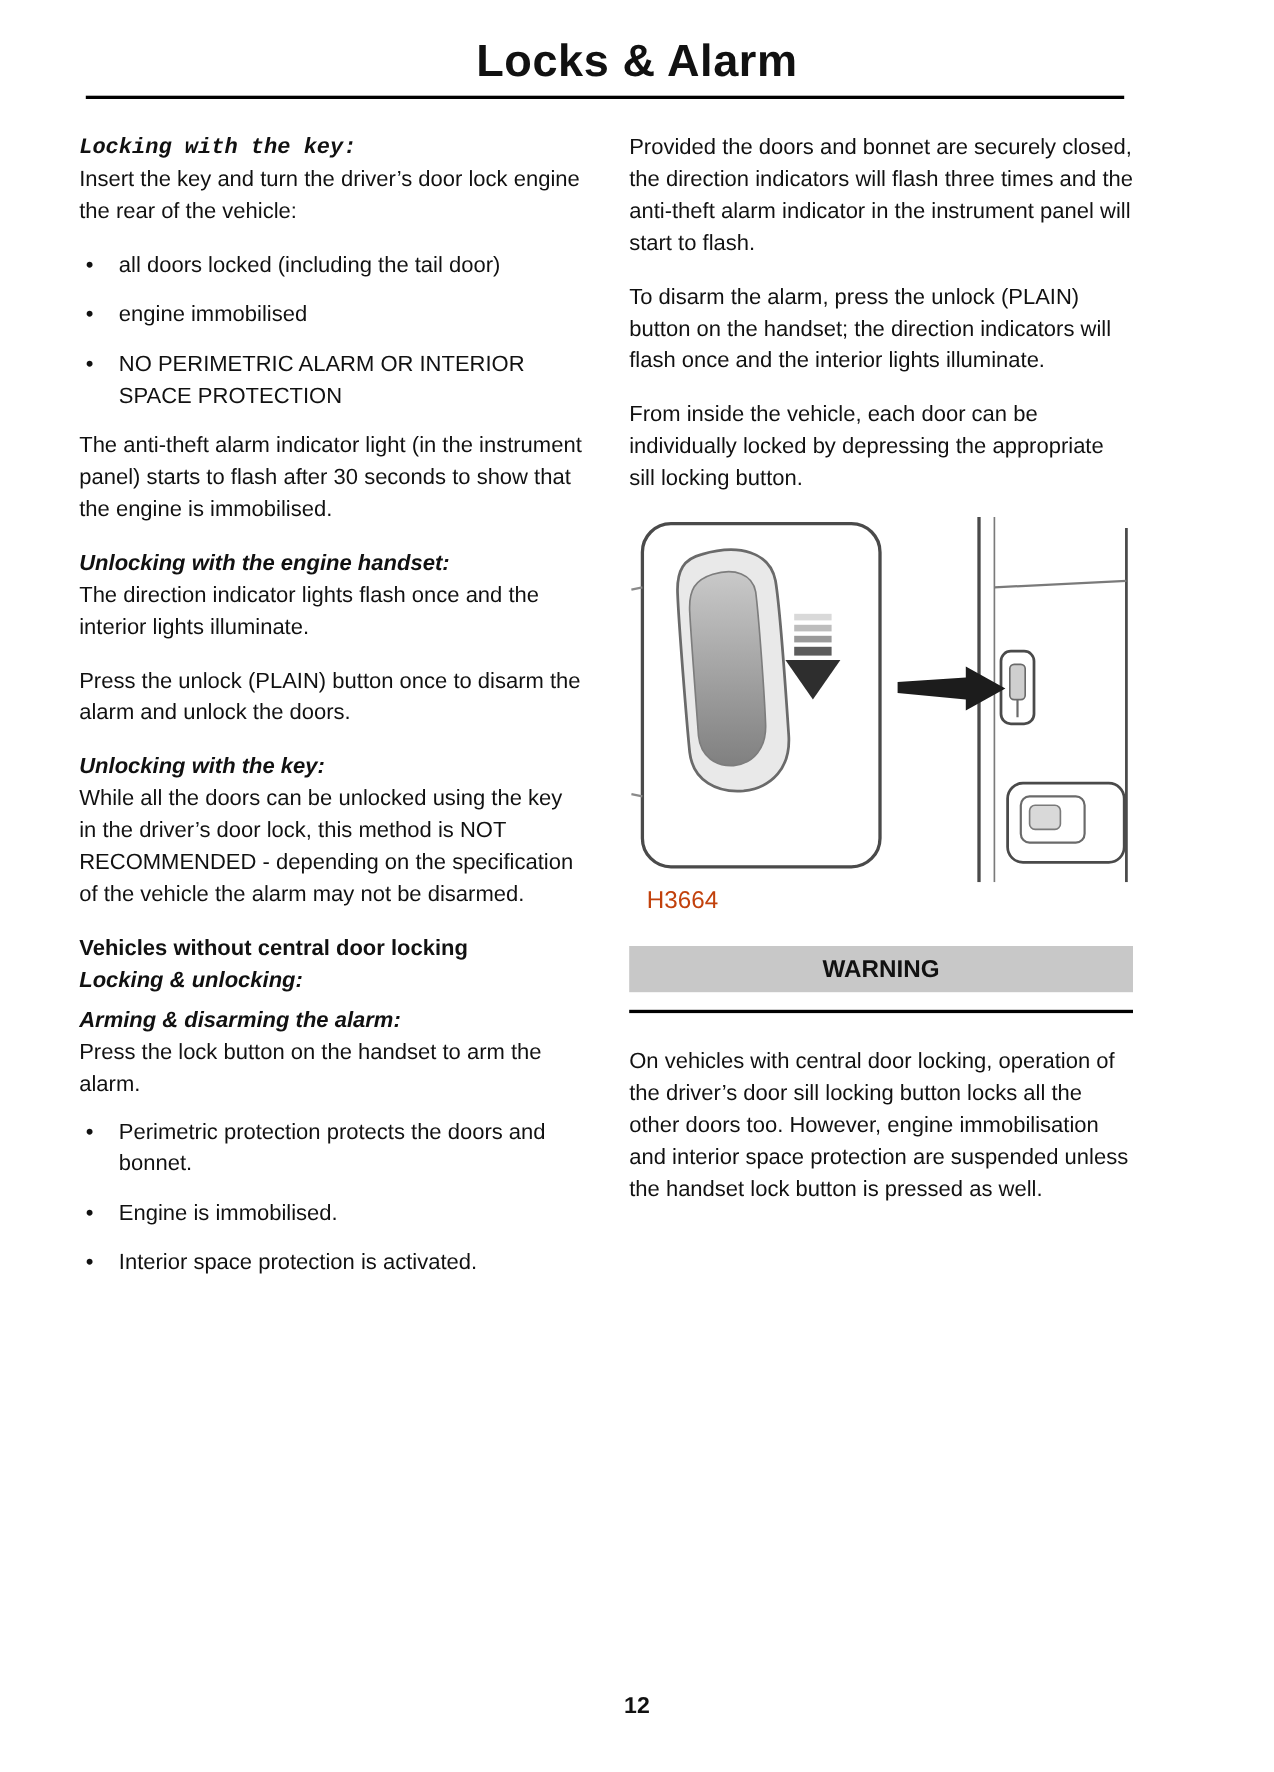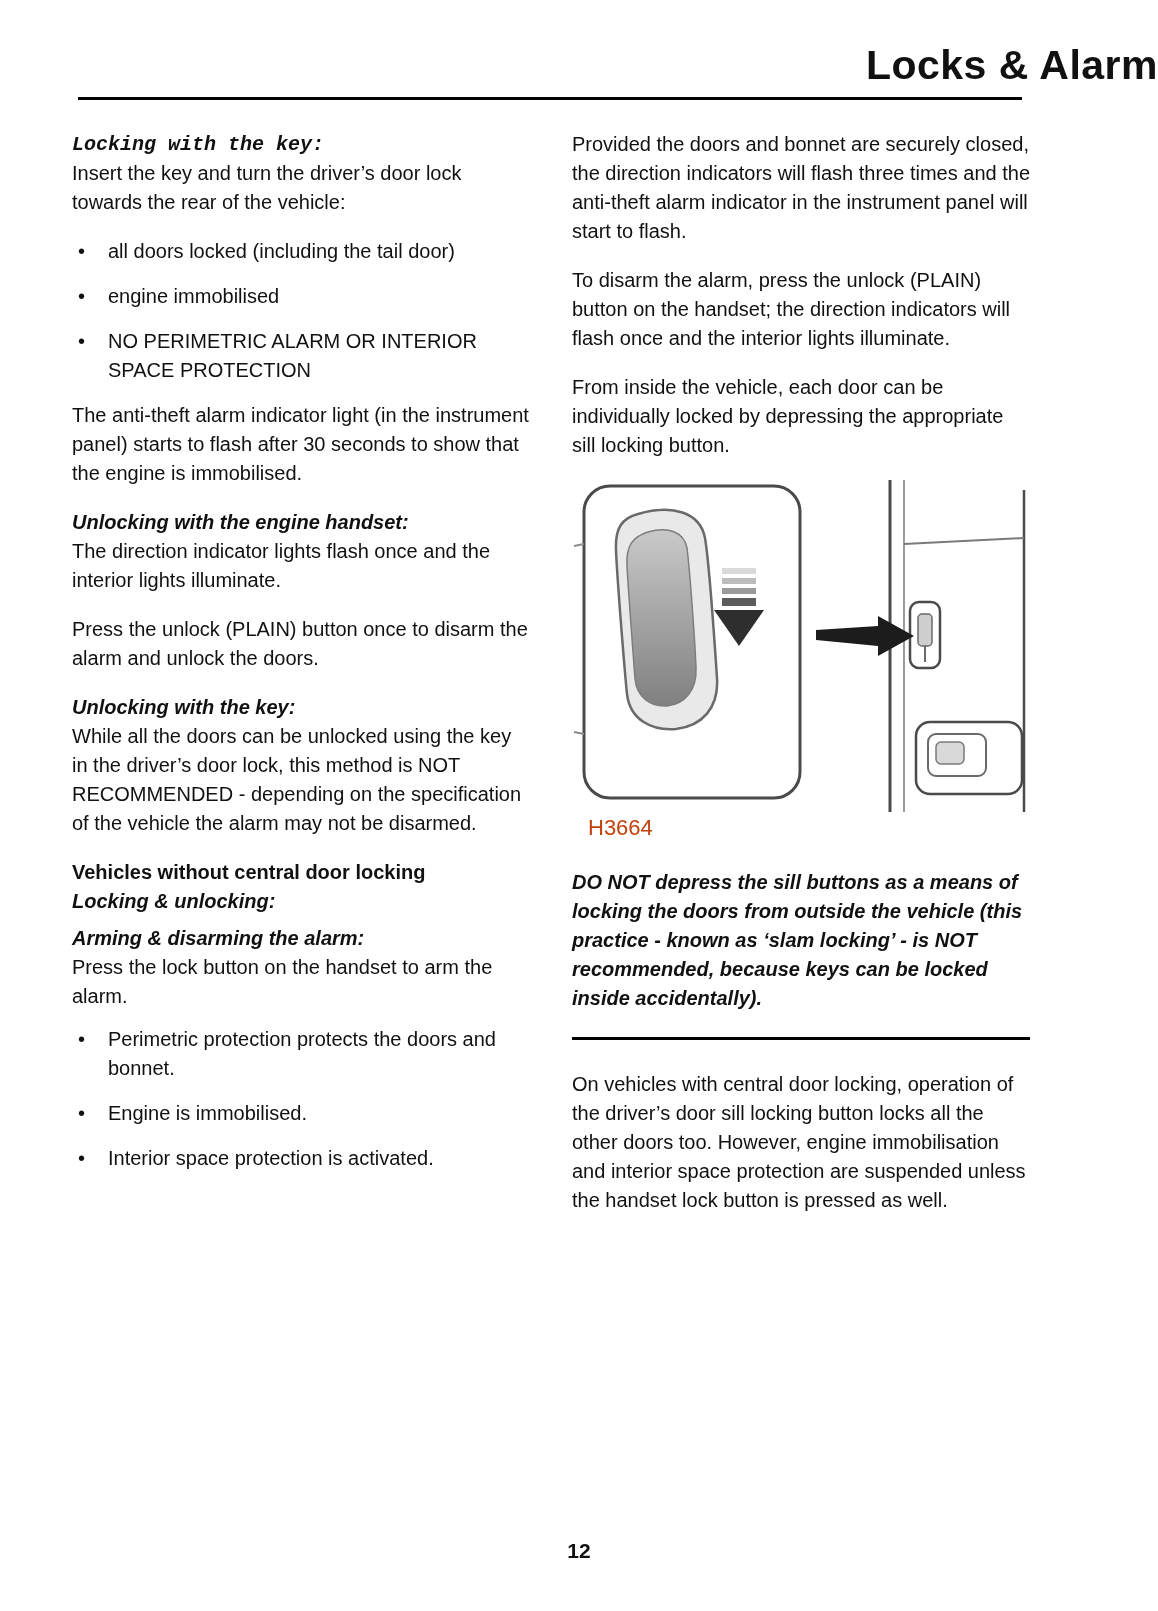--- a/index.html
+++ b/index.html
@@ -5,21 +5,21 @@
   html, body { margin: 0; padding: 0; background: #ffffff; }
   body {
     width: 1158px; height: 1611px;
     font-family: "Liberation Sans", sans-serif;
     color: #111;
     position: relative;
   }
   .page { position: relative; width: 1158px; height: 1611px; overflow: hidden; }
 
   
-  .header { padding-top: 42px; text-align: right; }
+  .header { padding-top: 32px; text-align: center; }
   .title {
     font-size: 41px; font-weight: bold; margin: 0 0 8px 0;
     letter-spacing: 0.5px;
   }
   .title-rule { border: 0; border-top: 3px solid #000; margin: 0 0 0 78px; width: 944px; }
 
   
   .columns { display: flex; padding: 30px 0 0 72px; }
   .col { width: 458px; font-size: 20px; line-height: 1.45; }
   .col-left { margin-right: 42px; }
@@ -59,21 +59,21 @@
 
   <div class="header">
     <h1 class="title">Locks &amp; Alarm</h1>
     <hr class="title-rule">
   </div>
 
   <div class="columns">
 
     <div class="col col-left">
       <div class="h-italic h-first">Locking with the key:</div>
-      <p>Insert the key and turn the driver’s door lock towards the rear of the vehicle:</p>
+      <p>Insert the key and turn the driver’s door lock engine the rear of the vehicle:</p>
 
       <ul class="bullets">
         <li>all doors locked (including the tail door)</li>
         <li>engine immobilised</li>
         <li>NO PERIMETRIC ALARM OR INTERIOR SPACE PROTECTION</li>
       </ul>
 
       <p>The anti-theft alarm indicator light (in the instrument panel) starts to flash after 30 seconds to show that the engine is immobilised.</p>
 
       <div class="h-italic">Unlocking with the engine handset:</div>
@@ -148,21 +148,21 @@
 
           <g>
             <rect x="344" y="242" width="106" height="72" rx="14" fill="none" stroke="#4a4a4a" stroke-width="2.5"></rect>
             <rect x="356" y="254" width="58" height="42" rx="8" fill="none" stroke="#6a6a6a" stroke-width="2"></rect>
             <rect x="364" y="262" width="28" height="22" rx="5" fill="#d9d9d9" stroke="#7a7a7a" stroke-width="1.5"></rect>
           </g>
         </svg>
         <div class="figure-caption">H3664</div>
       </div>
 
-      <p class="warning-text">DO NOT depress the sill buttons as a means of locking the doors from outside the vehicle (this practice - known as ‘slam locking’ - is NOT recommended, because keys can be locked inside accidentally).</p>
+      <div class="warning-bar">WARNING</div>
       <hr class="warning-rule">
 
       <p>On vehicles with central door locking, operation of the driver’s door sill locking button locks all the other doors too. However, engine immobilisation and interior space protection are suspended unless the handset lock button is pressed as well.</p>
     </div>
 
   </div>
 
   <div class="page-num">12</div>
 
 </div>

